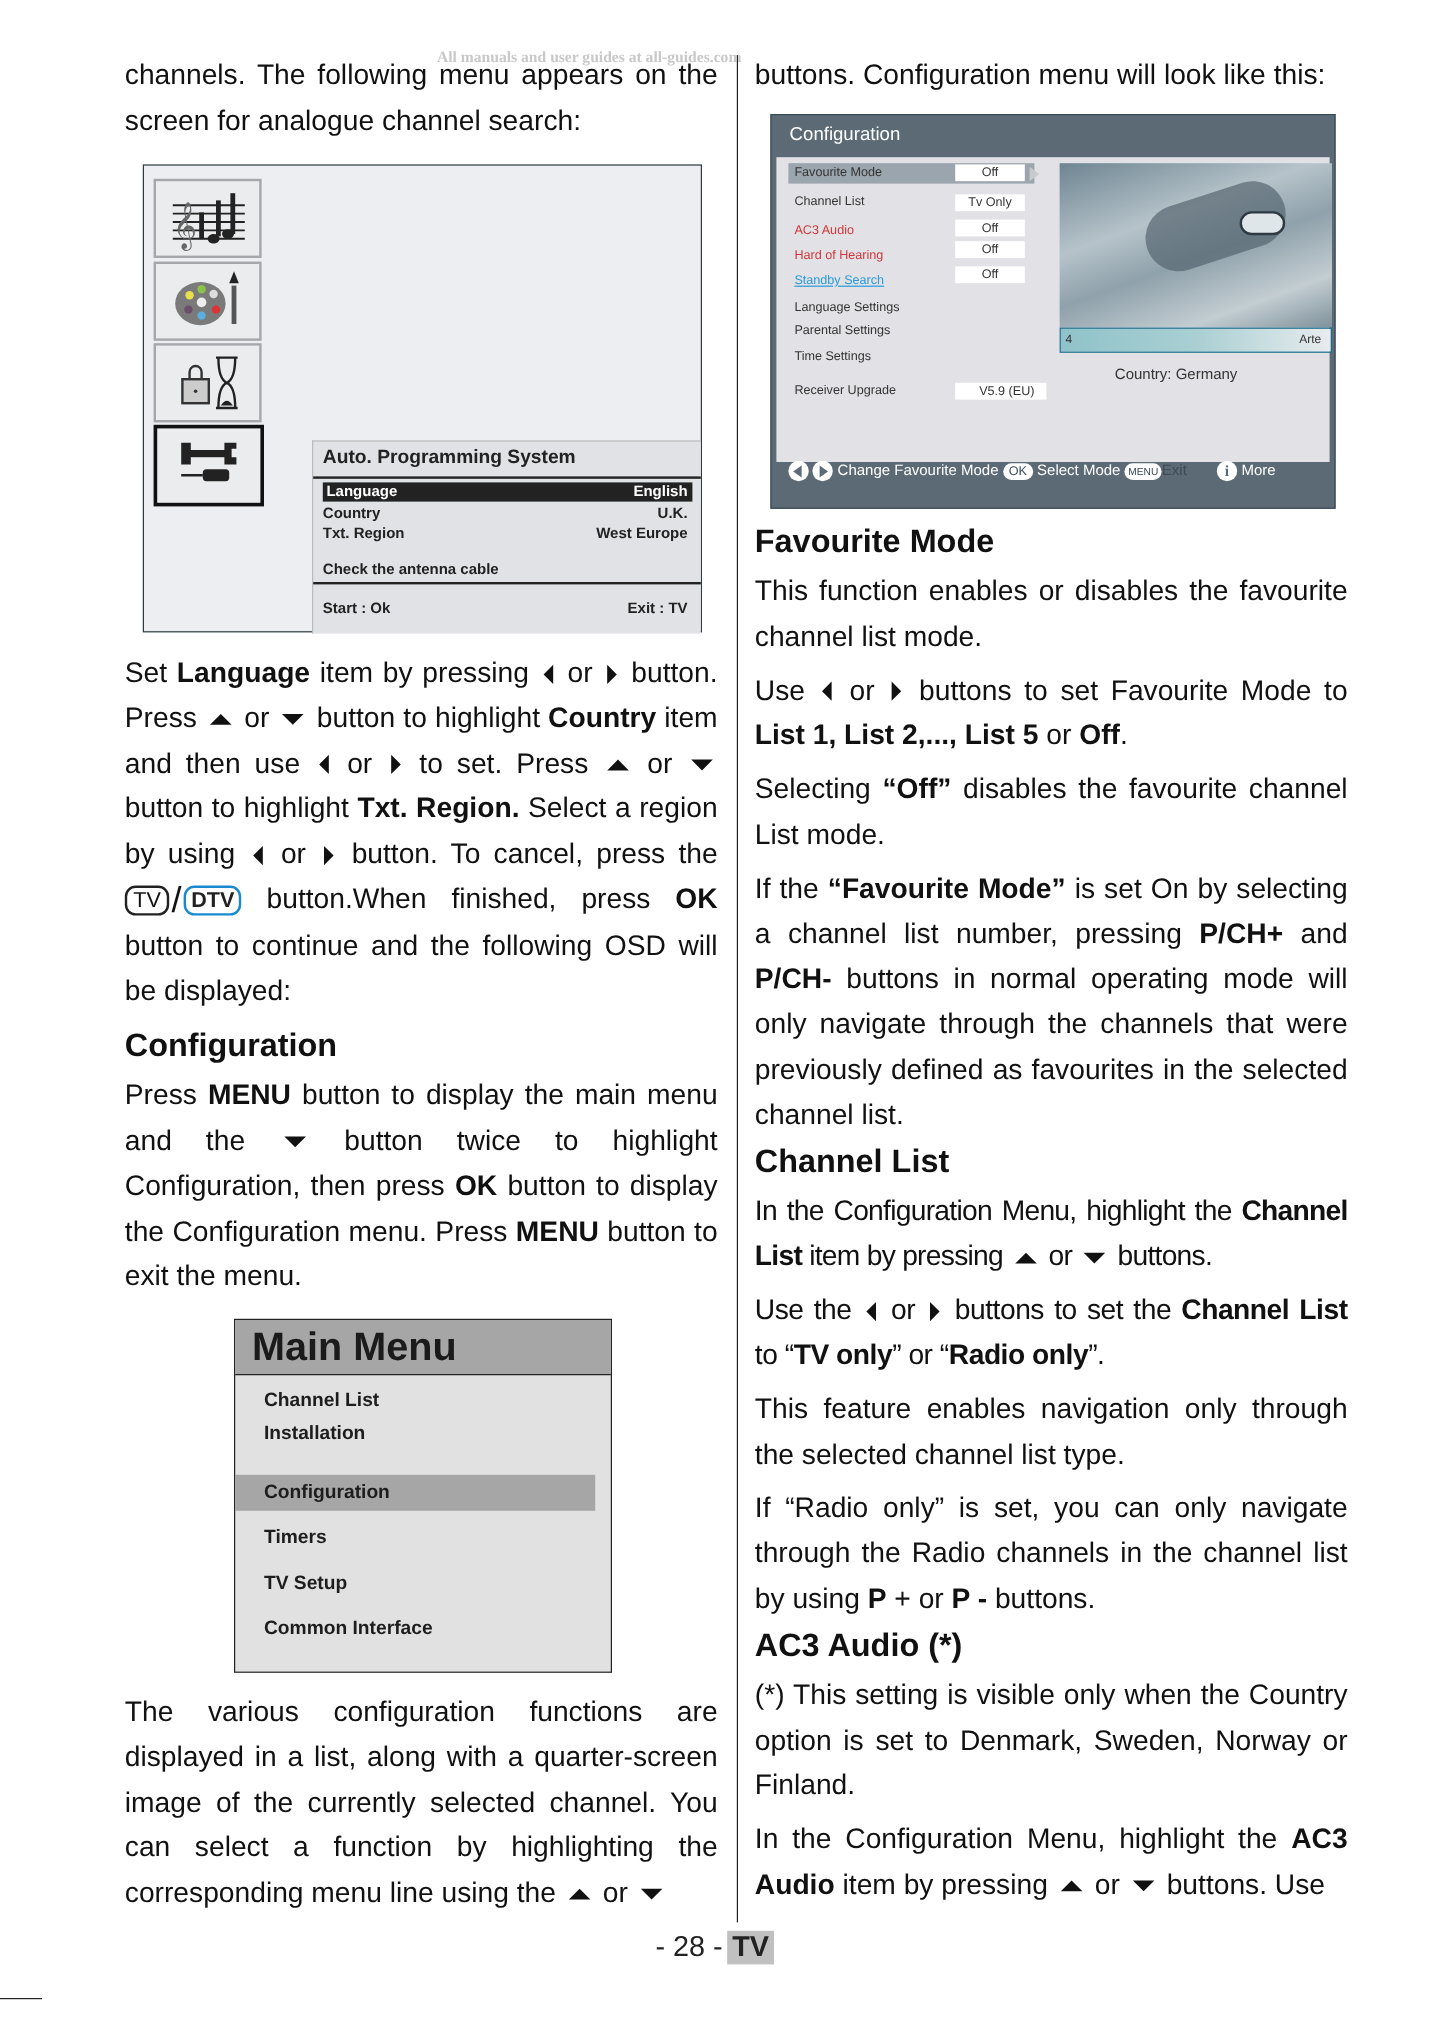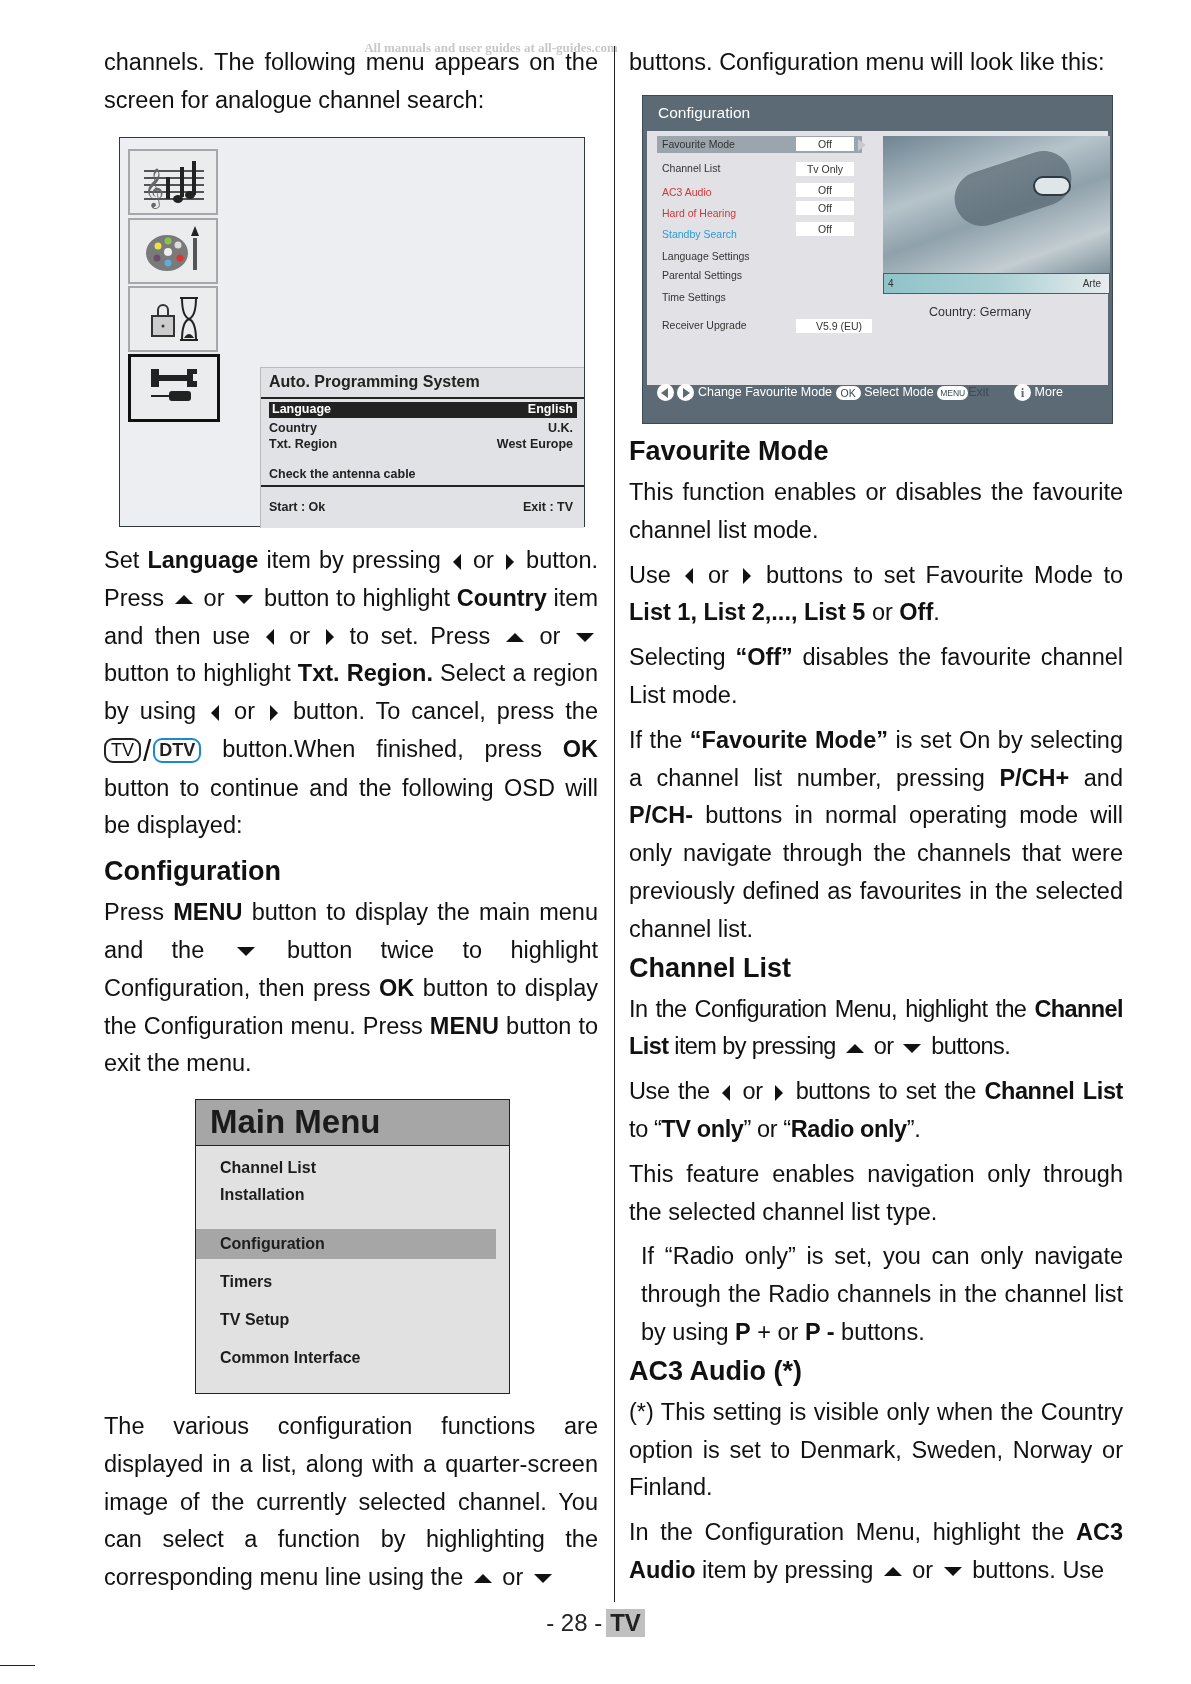--- a/index.html
+++ b/index.html
@@ -201,21 +201,21 @@
       <span class="cval" style="top:2px;">Tv Only</span>
     </div>
     <div class="crow" style="top:53px; color:#d0373a;">
       <span>AC3 Audio</span>
       <span class="cval" style="top:-1px;">Off</span>
     </div>
     <div class="crow" style="top:74px; color:#d0373a;">
       <span>Hard of Hearing</span>
       <span class="cval" style="top:-4px;">Off</span>
     </div>
-    <div class="crow" style="top:95px; color:#2a9ad6;">
+    <div class="crow" style="top:95px; color:#2a9ad6;text-decoration:underline;">
       <span>Standby Search</span>
       <span class="cval" style="top:-4px;">Off</span>
     </div>
     <div class="crow" style="top:117px;">Language Settings</div>
     <div class="crow" style="top:136px;">Parental Settings</div>
     <div class="crow" style="top:158px;">Time Settings</div>
     <div class="crow" style="top:186px;">
       <span>Receiver Upgrade</span>
       <span class="cval" style="top:2px; width:56px; text-align:left; padding-left:20px;">V5.9 (EU)</span>
     </div>
@@ -255,21 +255,21 @@
     <span>If the </span><b>“Favourite Mode”</b><span> is set On by selecting a channel list number, pressing </span><b>P/CH+</b><span> and </span><b>P/CH-</b><span> buttons in normal operating mode will only navigate  through the channels that were previously defined as favourites in the selected channel list.</span>
   </p>
   <h2 class="h">Channel List</h2>
   <p class="t" style="letter-spacing:-0.6px;">
     <span>In the Configuration Menu, highlight the </span><b>Channel List</b><span> item by pressing </span><span class="tri u"></span><span> or </span><span class="tri d"></span><span> buttons.</span>
   </p>
   <p class="t" style="letter-spacing:-0.4px;">
     <span>Use the </span><span class="tri l"></span><span> or </span><span class="tri r"></span><span> buttons to set the </span><b>Channel List</b><span> to “</span><b>TV only</b><span>” or “</span><b>Radio only</b><span>”.</span>
   </p>
   <p class="t">This feature enables navigation only through the selected channel list type.</p>
-  <p class="t" style="margin-bottom:0;margin-left:12px;">
+  <p class="t" style="margin-bottom:0;">
     <span>If “Radio only” is set, you can only navigate through the Radio channels in the channel list by using  </span><b>P</b><span> + or </span><b>P -</b><span> buttons.</span>
   </p>
   <h2 class="h">AC3 Audio (*)</h2>
   <p class="t">(*) This setting is visible only when the Country option is set to Denmark, Sweden, Norway or Finland.</p>
   <p class="t">
     <span>In the Configuration Menu, highlight the </span><b>AC3 Audio</b><span> item by pressing </span><span class="tri u"></span><span> or </span><span class="tri d"></span><span> buttons. Use</span>
   </p>
 </div>
 
 <div class="footer">

